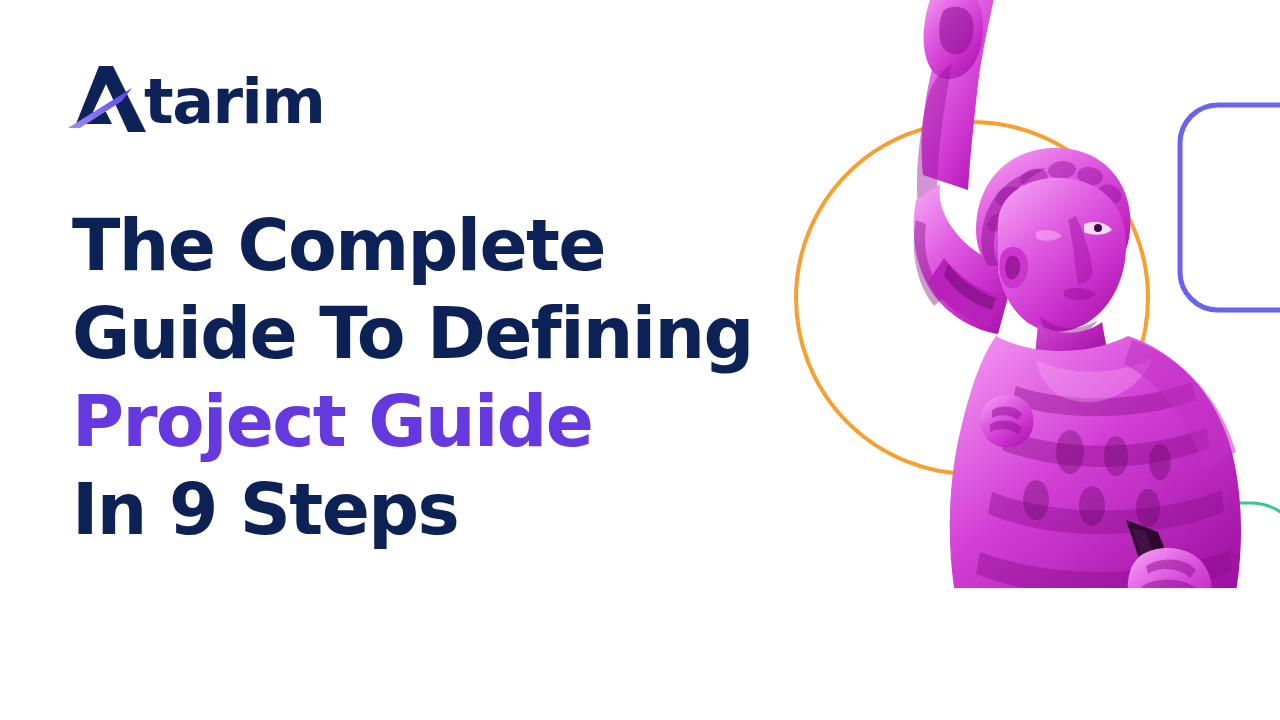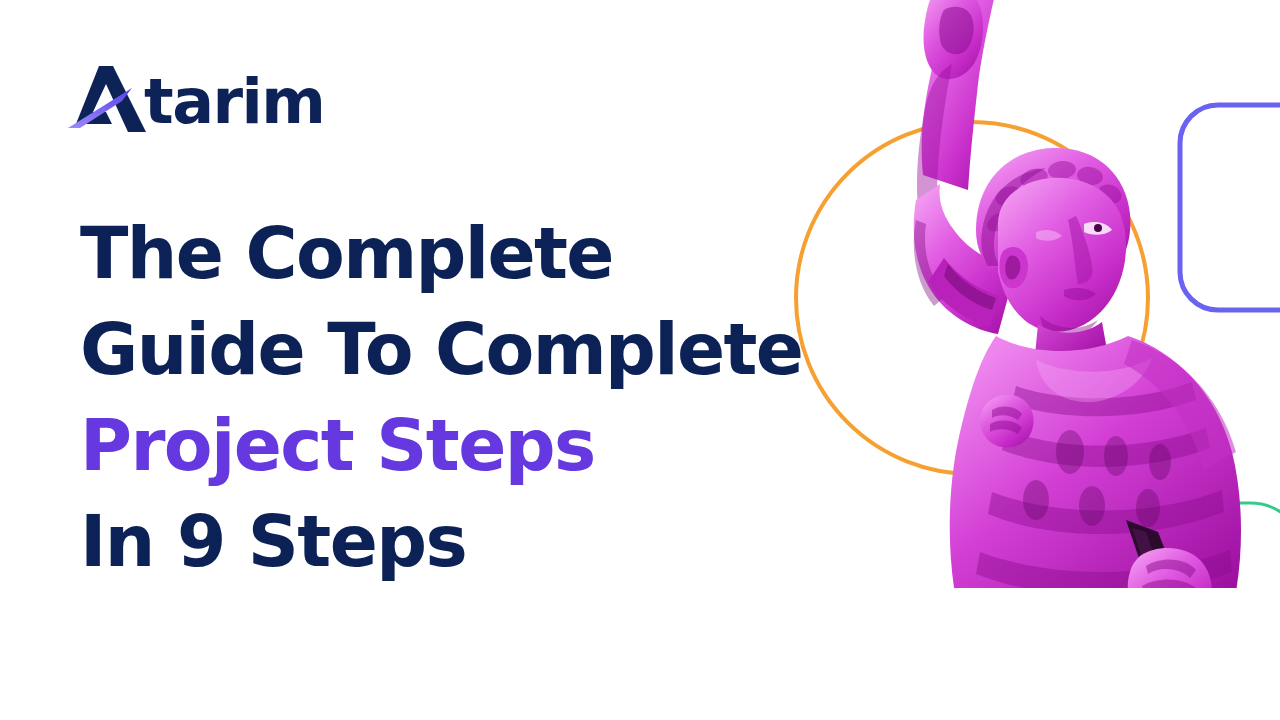--- a/index.html
+++ b/index.html
@@ -61,21 +61,21 @@
     width: 740px;
   }
   .headline-line {
     font-family: "DejaVu Sans", sans-serif;
     font-weight: bold;
     font-size: 71px;
     line-height: 84px;
     letter-spacing: -1.6px;
     color: #0c2155;
     white-space: nowrap;
-    margin: 12px;
+    margin: 4px;
   }
   .headline-line.accent {
     color: #6639e0;
   }
 
   
   .statue-wrap {
     position: absolute;
     left: 840px;
     top: 0;
@@ -115,22 +115,22 @@
 
       <path d="M33 0 H47 L80 66 H62 L40 18 L27 46 H40 L46 58 H10 Z" fill="#0d2257"></path>
 
       <path d="M2 62 L66 22 L56 35 L14 62 Z" fill="url(#swoosh)"></path>
     </svg>
     <div class="logo-word">tarim</div>
   </div>
 
   <div class="headline">
     <h1 class="headline-line">The Complete</h1>
-    <h1 class="headline-line">Guide To Complete</h1>
-    <h1 class="headline-line accent">Project Steps</h1>
+    <h1 class="headline-line">Guide To Defining</h1>
+    <h1 class="headline-line accent">Project Guide</h1>
     <h1 class="headline-line">In 9 Steps</h1>
   </div>
 
   <div class="statue-wrap">
     <svg class="statue-svg" viewBox="0 0 440 720" xmlns="http://www.w3.org/2000/svg">
       <defs>
         <linearGradient id="skin" x1="0.15" y1="0" x2="0.9" y2="1">
           <stop offset="0%" stop-color="#f39cf2"></stop>
           <stop offset="35%" stop-color="#e05ce2"></stop>
           <stop offset="70%" stop-color="#c92fcb"></stop>

